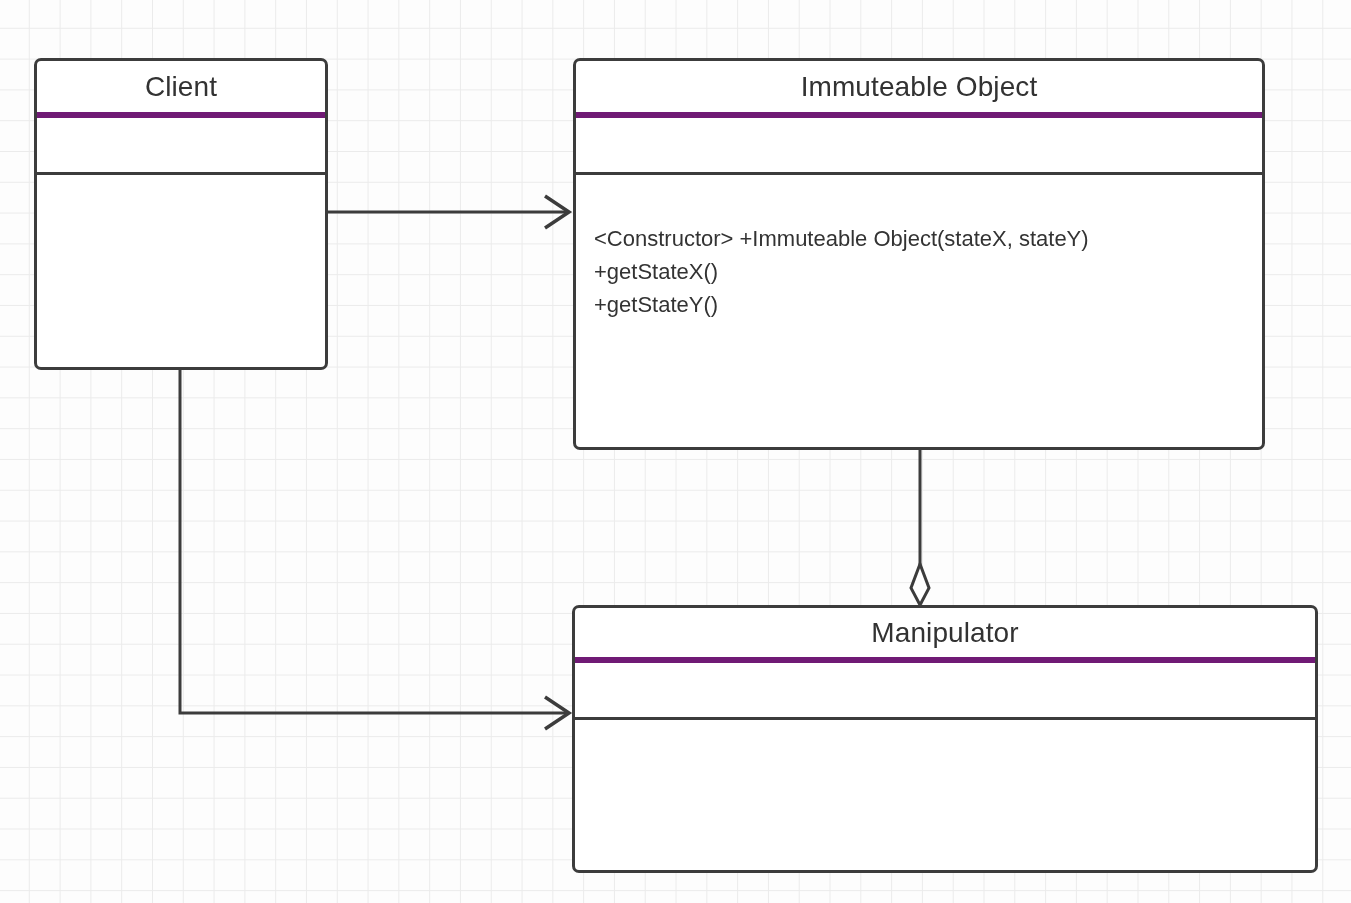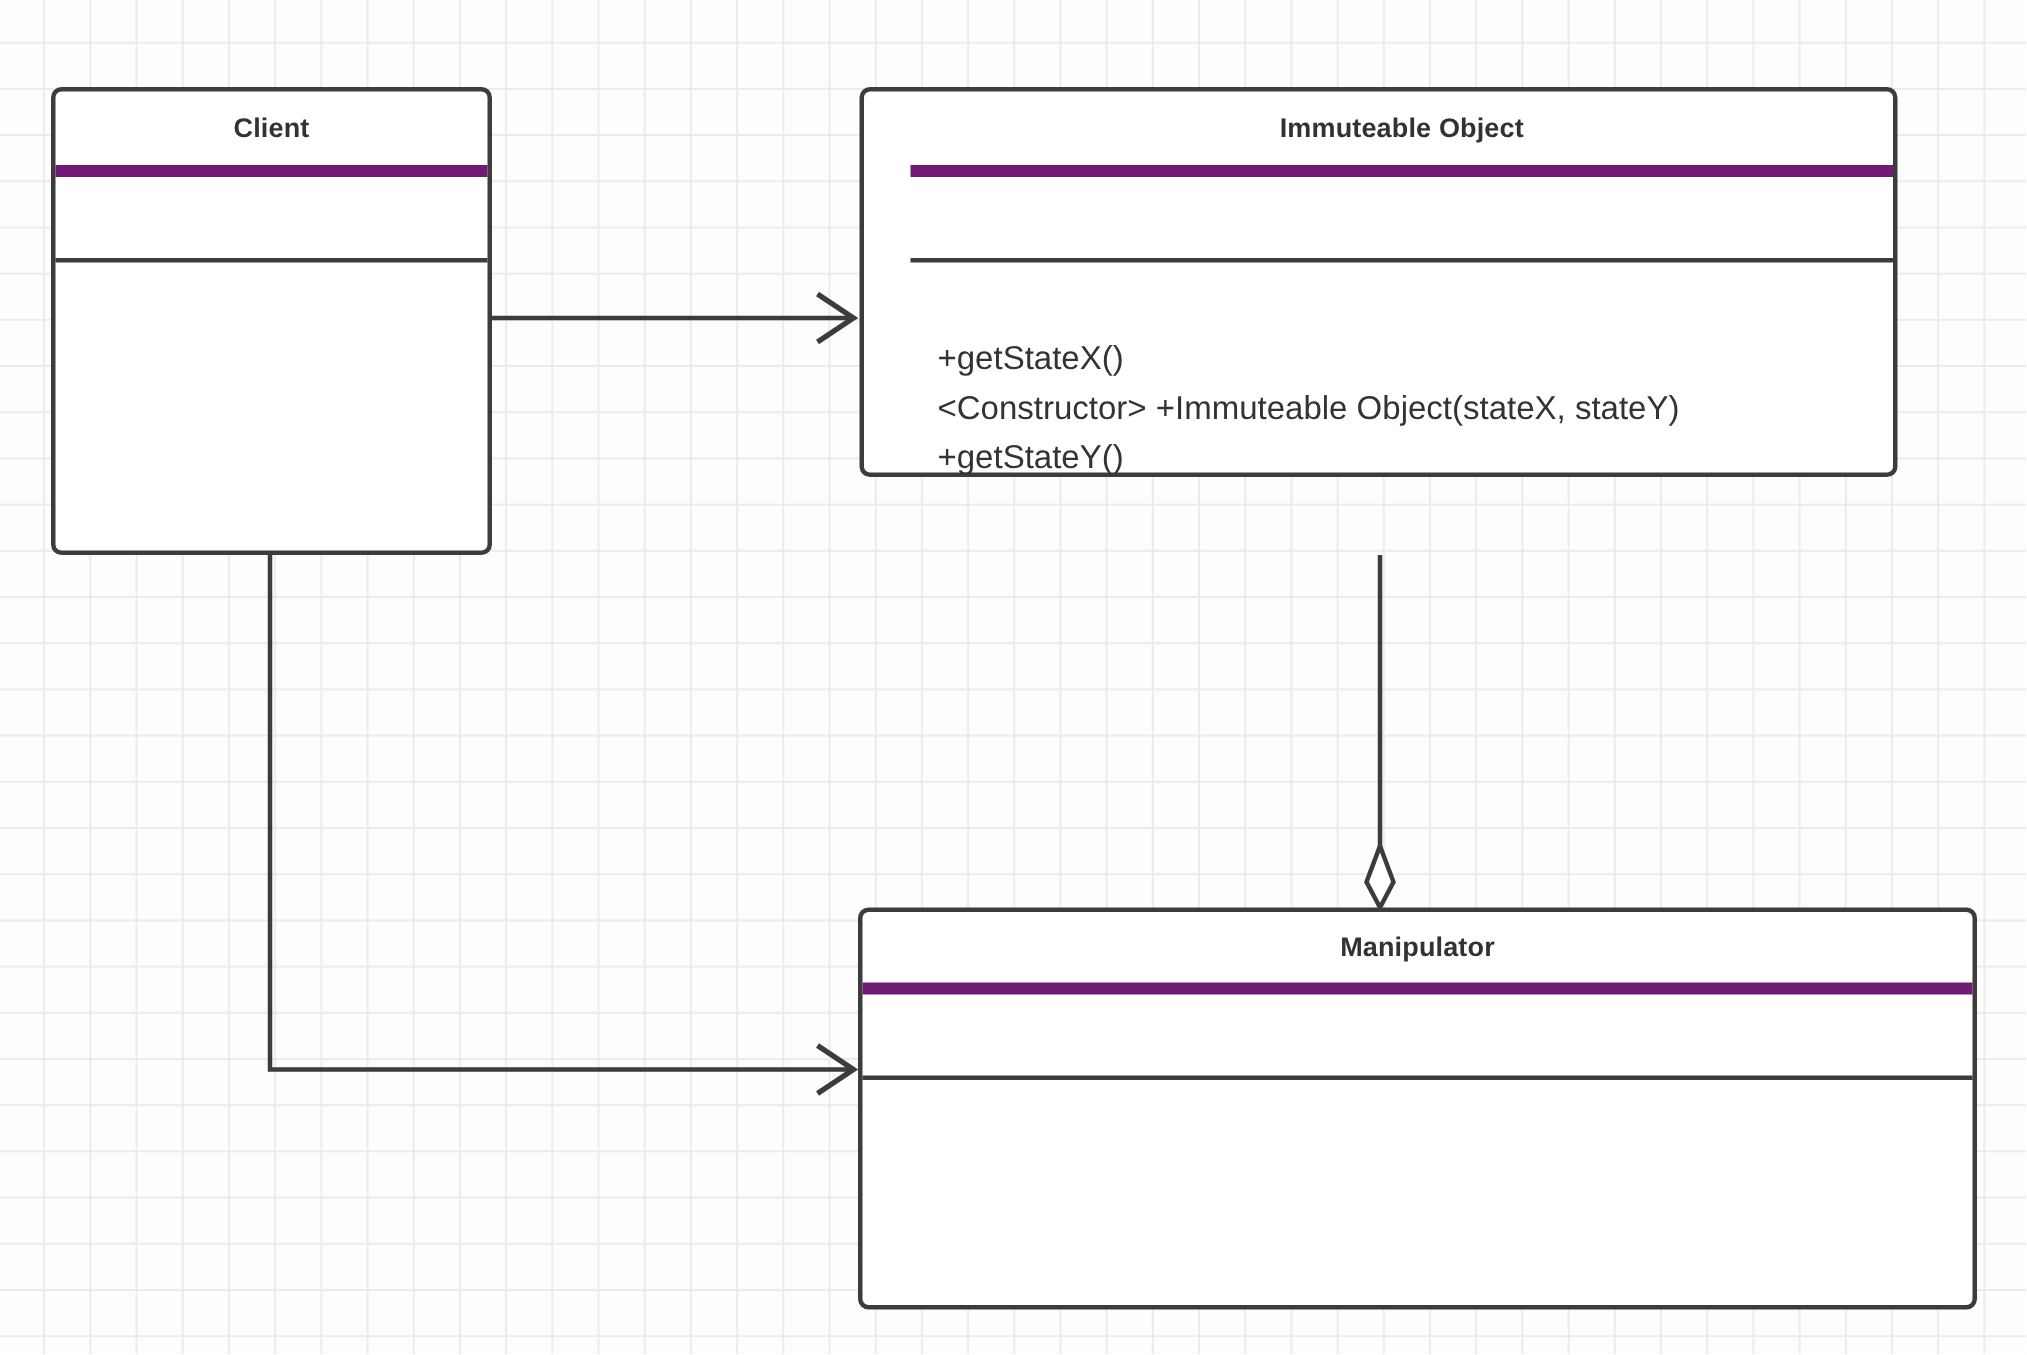--- a/index.html
+++ b/index.html
@@ -26,24 +26,24 @@
     background: #ffffff;
     border: 3px solid #3c3c3c;
     border-radius: 7px;
     z-index: 3;
   }
   .uml-title {
     box-sizing: border-box;
     display: flex;
     align-items: center;
     justify-content: center;
-    font-weight: bold;
-    font-size: 18px;
+    font-weight: normal;
+    font-size: 28px;
     color: #323232;
-    border-bottom: 8px solid #701a75;
+    border-bottom: 6px solid #701a75;
     letter-spacing: 0.1px;
   }
   .uml-attrs {
     box-sizing: border-box;
     border-bottom: 3px solid #3c3c3c;
   }
   .uml-methods {
     box-sizing: border-box;
     padding-left: 18px;
     font-size: 22px;
@@ -55,21 +55,21 @@
   }
   .uml-methods .m-line { white-space: pre; }
 
   
   #class-client { left: 34px; top: 58px; width: 294px; height: 312px; }
   #class-client .uml-title  { height: 57px; }
   #class-client .uml-attrs  { height: 57px; }
   #class-client .uml-methods{ height: 192px; }
 
   
-  #class-immuteable { left: 573px; top: 58px; width: 692px; height: 260px; padding-left: 31px; }
+  #class-immuteable { left: 573px; top: 58px; width: 692px; height: 392px; }
   #class-immuteable .uml-title  { height: 57px; }
   #class-immuteable .uml-attrs  { height: 57px; }
   #class-immuteable .uml-methods{ height: 192px; }
 
   
   #class-manipulator { left: 572px; top: 605px; width: 746px; height: 268px; }
   #class-manipulator .uml-title  { height: 55px; }
   #class-manipulator .uml-attrs  { height: 57px; }
   #class-manipulator .uml-methods{ height: 99px; }
 
@@ -127,22 +127,22 @@
   <div class="uml-class" id="class-client">
     <div class="uml-title">Client</div>
     <div class="uml-attrs"></div>
     <div class="uml-methods"></div>
   </div>
 
   <div class="uml-class" id="class-immuteable">
     <div class="uml-title">Immuteable Object</div>
     <div class="uml-attrs"></div>
     <div class="uml-methods">
+      <span class="m-line">&lt;Constructor&gt; +Immuteable Object(stateX, stateY)</span>
       <span class="m-line">+getStateX()</span>
-      <span class="m-line">&lt;Constructor&gt; +Immuteable Object(stateX, stateY)</span>
       <span class="m-line">+getStateY()</span>
     </div>
   </div>
 
   <div class="uml-class" id="class-manipulator">
     <div class="uml-title">Manipulator</div>
     <div class="uml-attrs"></div>
   </div>
 
 </div>

